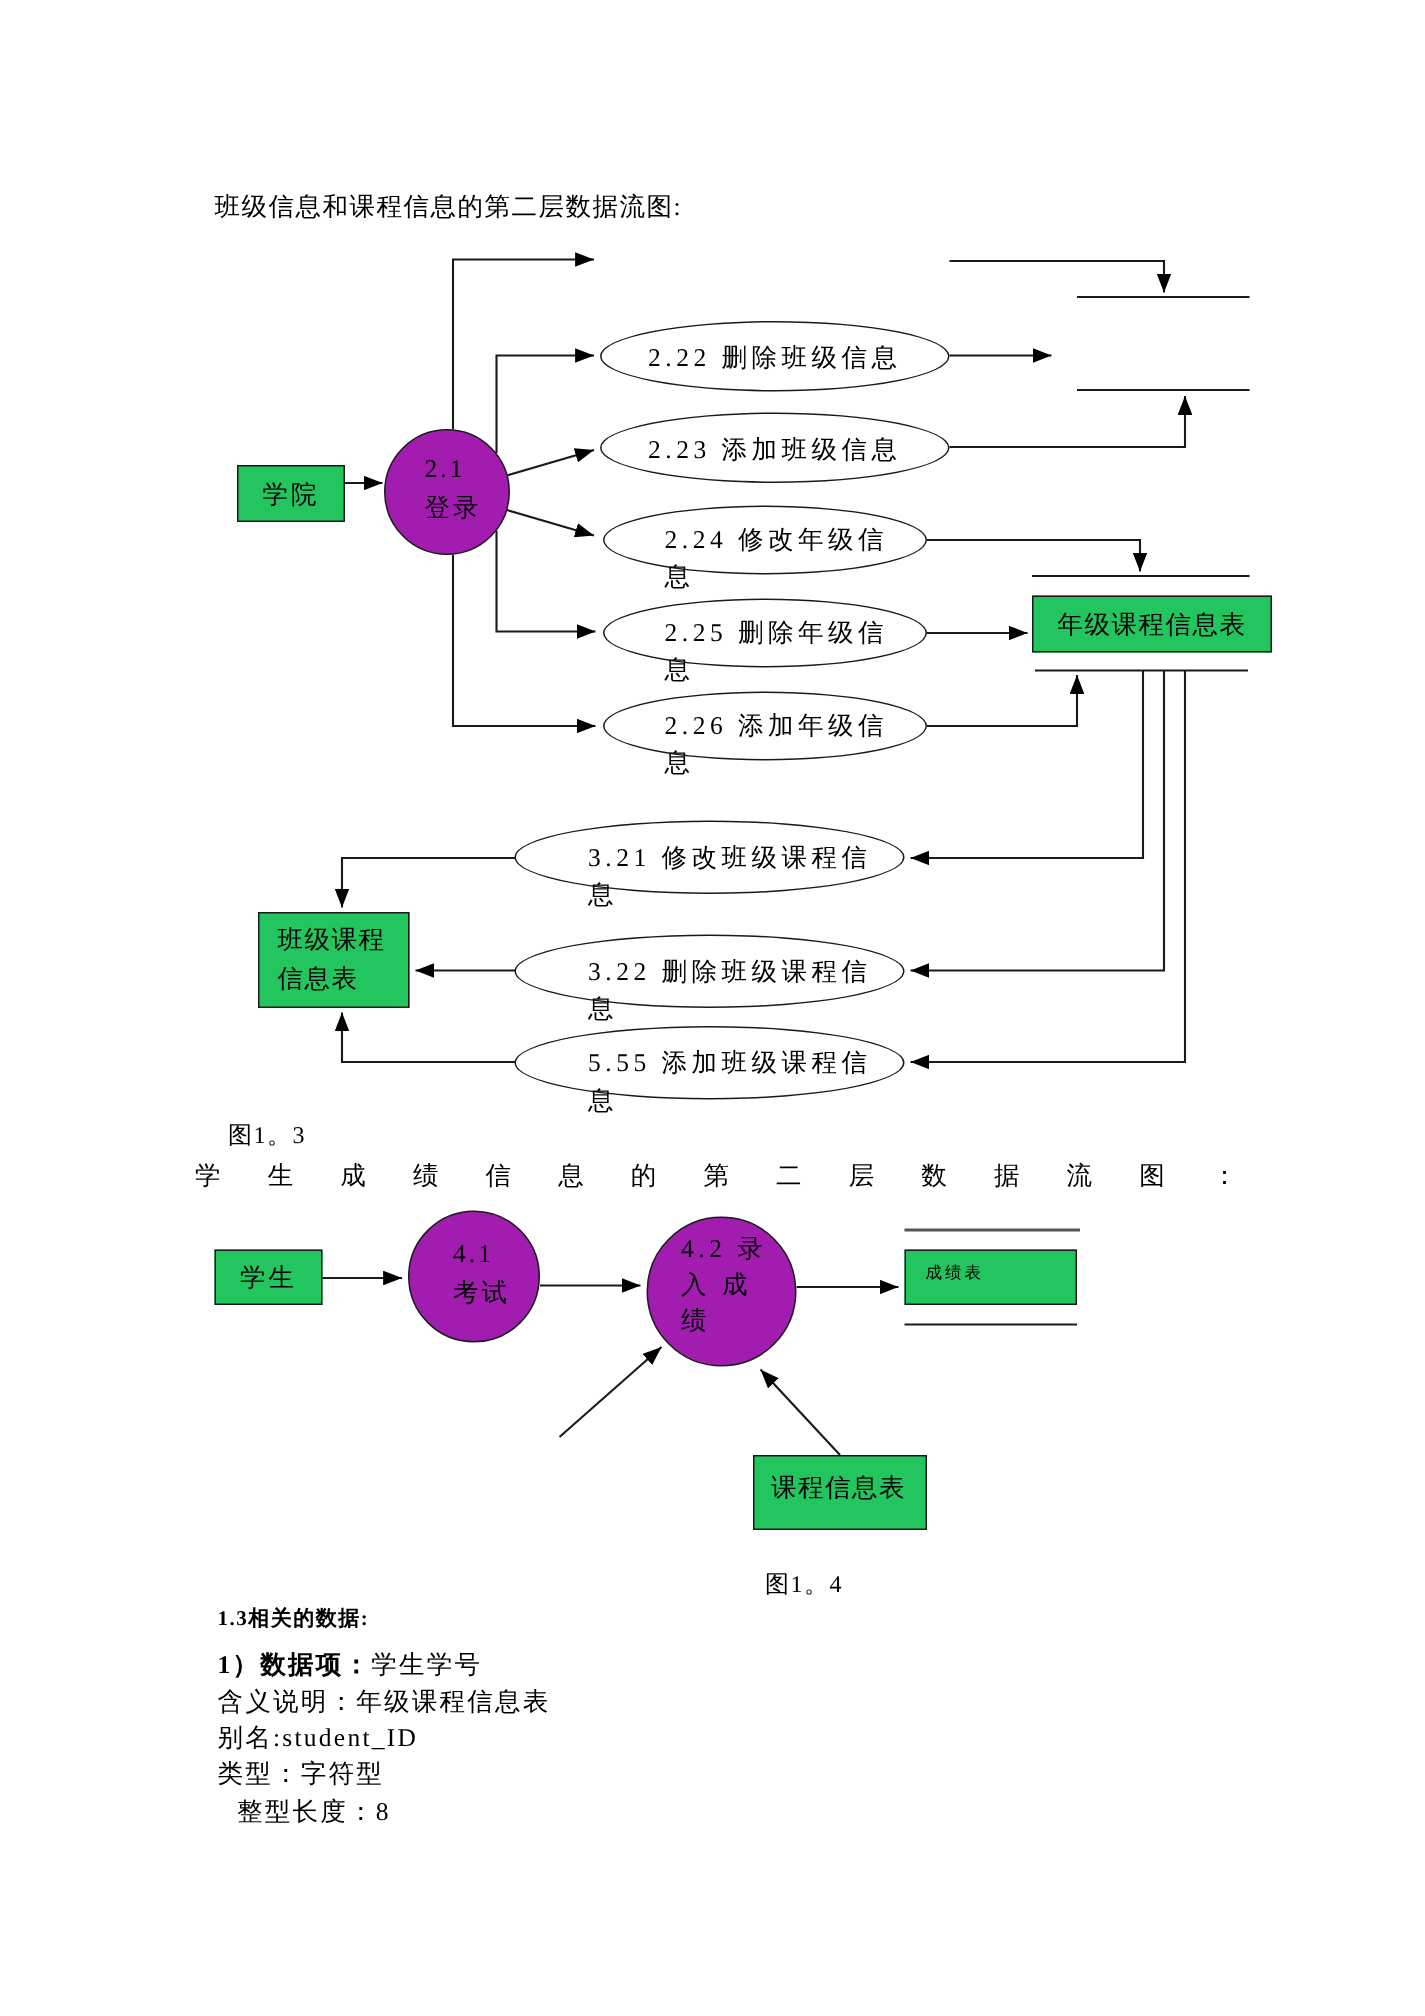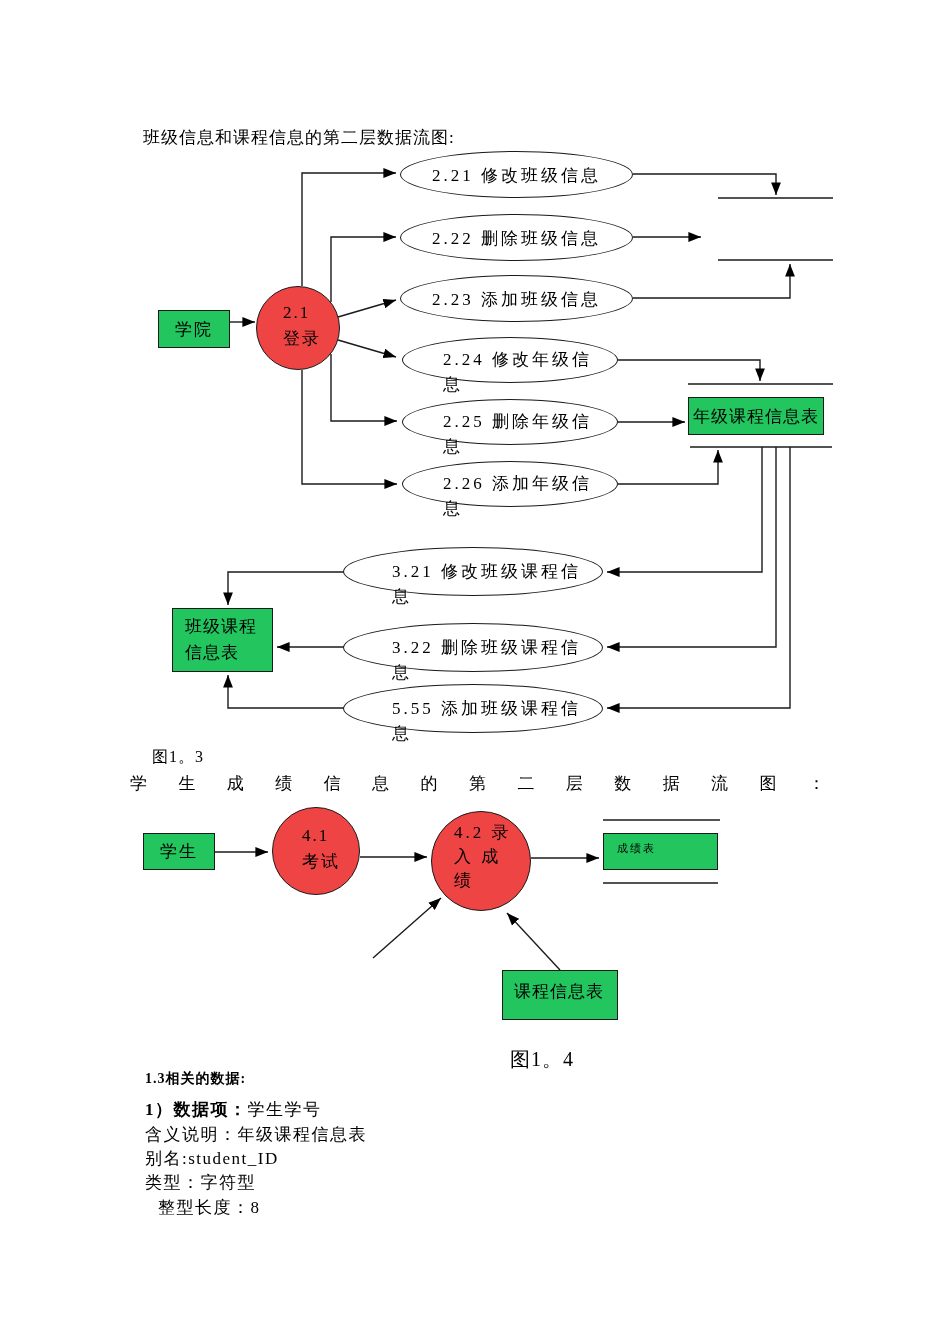--- a/index.html
+++ b/index.html
@@ -7,21 +7,21 @@
     position:relative;width:950px;height:1344px;margin:0 auto;
     background:#ffffff;overflow:hidden;
     font-family:"Liberation Serif","DejaVu Serif",serif;
     color:#000;
   }
   .abs{position:absolute;}
   svg.wires{position:absolute;left:0;top:0;z-index:1;}
   .shape{position:absolute;z-index:2;box-sizing:border-box;}
   .rect{border:1.5px solid #1a1a1a;background:#22c55e;}
   .ellipse{border:1.4px solid #1a1a1a;border-radius:50%;background:#fff;}
-  .circle{border:1.5px solid #1a1a1a;border-radius:50%;background:#ef4444;}
+  .circle{border:1.5px solid #1a1a1a;border-radius:50%;background:#a21caf;}
   .lbl{font-size:17px;letter-spacing:3px;line-height:25px;}
   .pre{white-space:pre-line;}
   .ctr{display:flex;align-items:center;justify-content:center;}
   .txt{position:absolute;z-index:3;}
   .spread{display:flex;justify-content:space-between;}
   .b{font-weight:bold;}
   .note{font-size:17px;letter-spacing:1.5px;}
 </style>
 </head>
 <body>
@@ -87,55 +87,52 @@
       <span>第</span>
       <span>二</span>
       <span>层</span>
       <span>数</span>
       <span>据</span>
       <span>流</span>
       <span>图</span>
       <span>：</span>
     </div>
 
-  <div class="txt" style="left:510px;top:1046px;font-size:20px;letter-spacing:1px;">图1。4</div>
+  <div class="txt" style="left:510px;top:1046px;font-size:16px;letter-spacing:1px;">图1。4</div>
 
   <div class="shape rect ctr" style="left:158px;top:310px;width:72px;height:38px;">
     <span style="font-size:17px;letter-spacing:2px;">学院</span>
   </div>
 
   <div class="shape circle" style="left:256px;top:286px;width:84px;height:84px;">
     <div class="abs pre" style="left:26px;top:13px;font-size:17px;line-height:26px;letter-spacing:2px;">2.1
 登录</div>
   </div>
 
-  <div class="shape ellipse" style="left:400px;top:151px;width:233px;height:47px;">
-    <div class="lbl" style="text-align:center;line-height:47px;">2.21 修改班级信息</div>
-  </div>
   <div class="shape ellipse" style="left:400px;top:214px;width:233px;height:47px;">
     <div class="lbl" style="text-align:center;line-height:47px;">2.22 删除班级信息</div>
   </div>
   <div class="shape ellipse" style="left:400px;top:275px;width:233px;height:47px;">
     <div class="lbl" style="text-align:center;line-height:47px;">2.23 添加班级信息</div>
   </div>
 
   <div class="shape ellipse" style="left:402px;top:337px;width:216px;height:46px;">
     <div class="abs lbl pre" style="left:40px;top:9px;">2.24 修改年级信
 息</div>
   </div>
   <div class="shape ellipse" style="left:402px;top:399px;width:216px;height:46px;">
     <div class="abs lbl pre" style="left:40px;top:9px;">2.25 删除年级信
 息</div>
   </div>
   <div class="shape ellipse" style="left:402px;top:461px;width:216px;height:46px;">
     <div class="abs lbl pre" style="left:40px;top:9px;">2.26 添加年级信
 息</div>
   </div>
 
-  <div class="shape rect ctr" style="left:688px;top:397px;width:136px;height:38px;font-family:Liberation Mono, monospace;">
+  <div class="shape rect ctr" style="left:688px;top:397px;width:160px;height:38px;font-family:Liberation Mono, monospace;">
     <span style="font-size:17px;letter-spacing:1px;">年级课程信息表</span>
   </div>
 
   <div class="shape ellipse" style="left:343px;top:547px;width:260px;height:49px;">
     <div class="abs lbl pre" style="left:48px;top:11px;">3.21 修改班级课程信
 息</div>
   </div>
   <div class="shape ellipse" style="left:343px;top:623px;width:260px;height:49px;">
     <div class="abs lbl pre" style="left:48px;top:11px;">3.22 删除班级课程信
 息</div>

